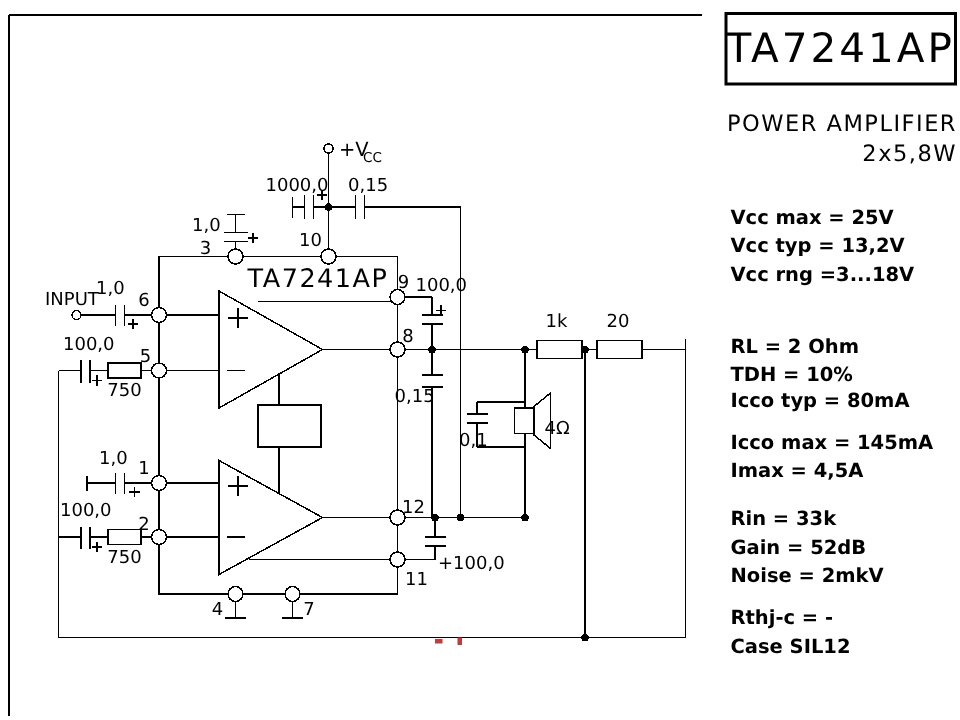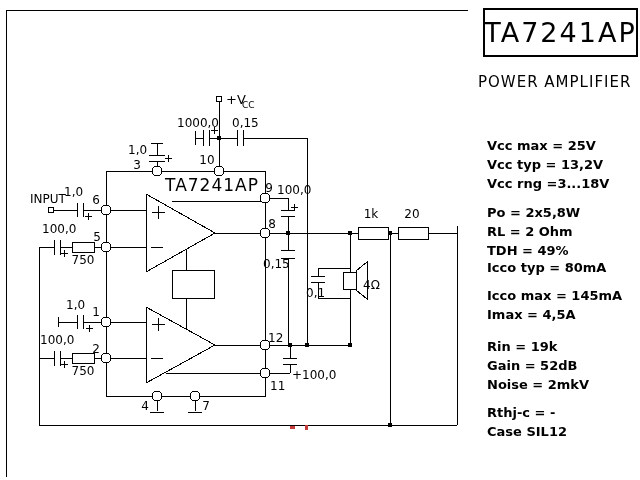--- a/index.html
+++ b/index.html
@@ -11,21 +11,21 @@
   svg circle.dot{fill:#000;stroke:none;}
   svg rect.sym{fill:#fff;}
   svg polygon{fill:#fff;stroke:#000;stroke-width:1;}
   svg text{fill:#000;font-family:"DejaVu Sans",sans-serif;font-size:12px;}
   svg text.ic{font-size:17px;letter-spacing:1px;}
   svg text.sub{font-size:9px;}
   svg text.vcc{font-size:13px;}
   .titlebox{position:absolute;left:483px;top:8px;width:151px;height:45px;
             border:2px solid #000;display:flex;align-items:center;justify-content:center;}
   .titlebox span{font-size:27px;letter-spacing:2px;font-weight:400;}
-  .subtitle{position:absolute;left:478px;top:72px;width:160px;text-align:left;
+  .subtitle{position:absolute;left:478px;top:72px;width:160px;text-align:right;
             font-size:15px;letter-spacing:1px;line-height:20px;}
   .spec{position:absolute;left:487px;width:150px;height:18px;font-size:13px;white-space:nowrap;font-weight:bold;}
   .mark{position:absolute;background:#c43b3b;}
 </style>
 </head>
 <body>
 
 <div class="screen">
 
   <svg width="640" height="480" viewBox="0 0 640 480" shape-rendering="crispEdges">
@@ -159,30 +159,30 @@
   </svg>
 
   <div class="mark" style="left:290px;top:426px;width:5px;height:3px;"></div>
   <div class="mark" style="left:305px;top:425px;width:3px;height:5px;"></div>
 
   <div class="titlebox">
     <span>TA7241AP</span>
   </div>
   <div class="subtitle">
     <div>POWER AMPLIFIER</div>
+    <div>2x5,8W</div>
   </div>
 
   <div class="spec" style="top:138px">Vcc max = 25V</div>
   <div class="spec" style="top:157px">Vcc typ = 13,2V</div>
   <div class="spec" style="top:176px">Vcc rng =3...18V</div>
-  <div class="spec" style="top:205px">Po = 2x5,8W</div>
   <div class="spec" style="top:224px">RL = 2 Ohm</div>
-  <div class="spec" style="top:243px">TDH = 49%</div>
+  <div class="spec" style="top:243px">TDH = 10%</div>
   <div class="spec" style="top:260px">Icco typ = 80mA</div>
   <div class="spec" style="top:288px">Icco max = 145mA</div>
   <div class="spec" style="top:307px">Imax = 4,5A</div>
-  <div class="spec" style="top:339px">Rin = 19k</div>
+  <div class="spec" style="top:339px">Rin = 33k</div>
   <div class="spec" style="top:358px">Gain = 52dB</div>
   <div class="spec" style="top:377px">Noise = 2mkV</div>
   <div class="spec" style="top:405px">Rthj-c = -</div>
   <div class="spec" style="top:424px">Case SIL12</div>
 
 </div>
 
 </body></html>

